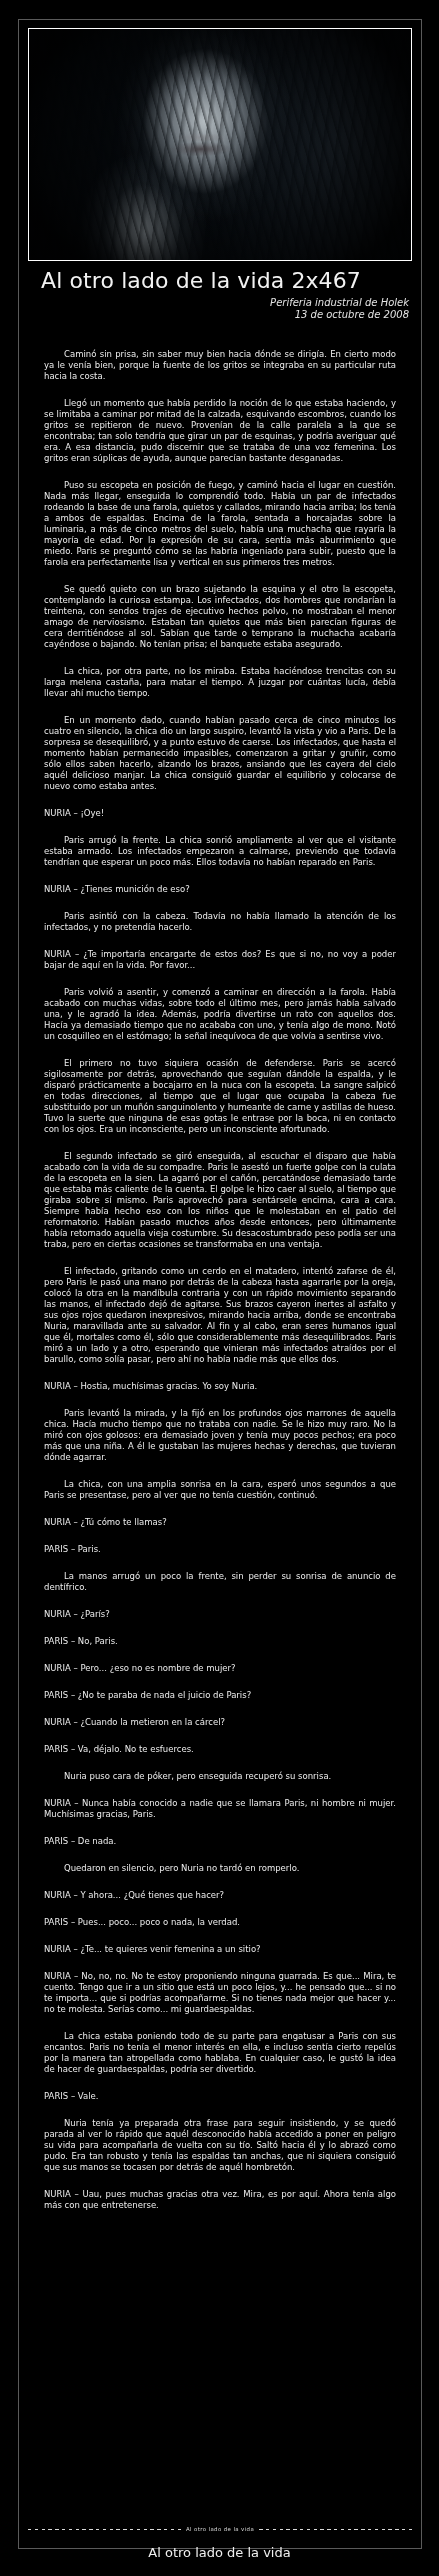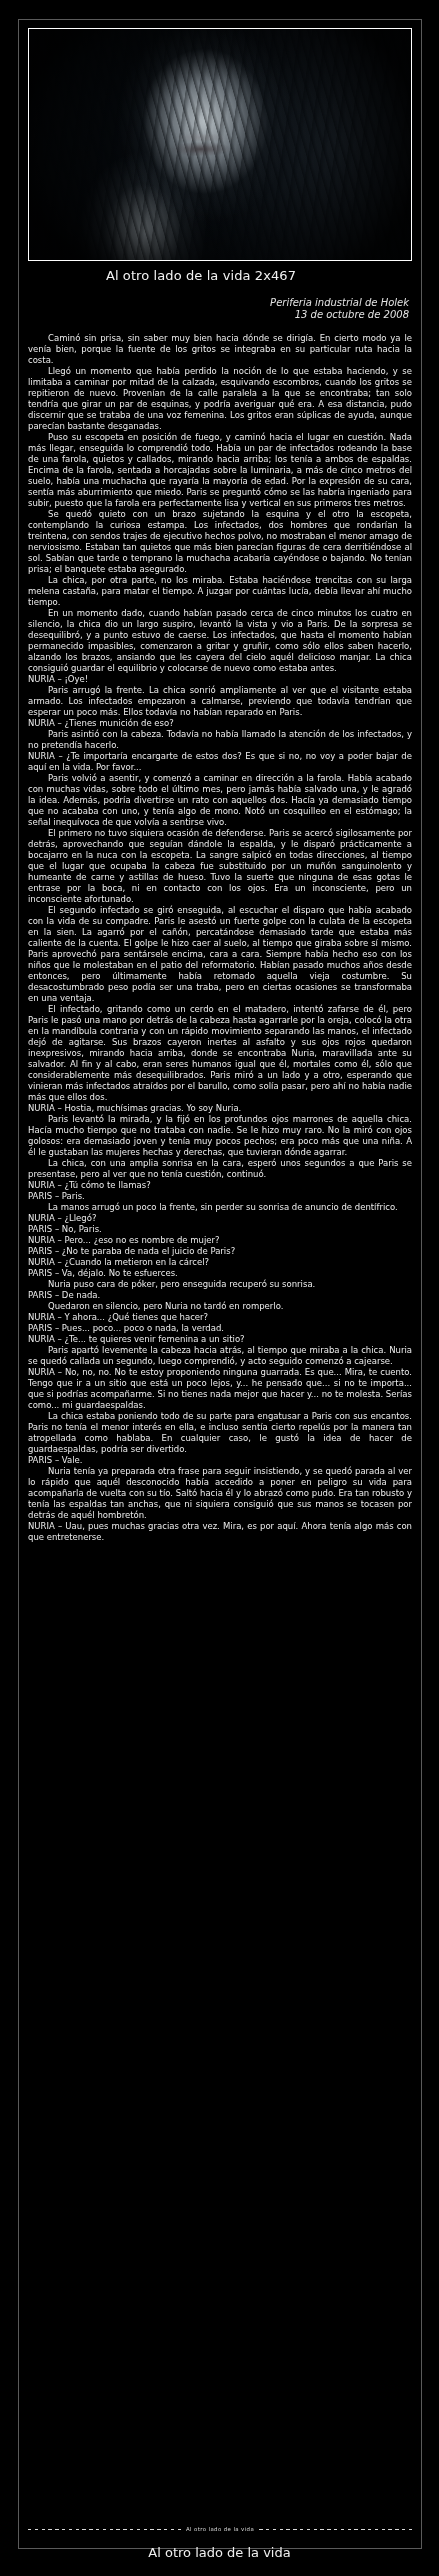--- a/index.html
+++ b/index.html
@@ -82,21 +82,21 @@
   }
 
   
   .title {
     position: absolute;
     left: 0;
     top: 268px;
     width: 402px;
     text-align: center;
     font-family: "DejaVu Sans", sans-serif;
-    font-size: 13px;
+    font-size: 22px;
     font-weight: 400;
     color: #f2f2f2;
     letter-spacing: 0.1px;
   }
 
   
   .meta {
     position: absolute;
     right: 30px;
     top: 297px;
@@ -115,21 +115,21 @@
     top: 333px;
     width: 384px;
     font-size: 8.5px;
     line-height: 11px;
     color: #ededed;
     text-align: justify;
     text-justify: inter-word;
   }
 
   .body-text p {
-    margin: 0;
+    margin: 16px;
   }
 
   .p-indent {
     text-indent: 20px;
   }
 
   .p-flush {
     text-indent: 0;
   }
 
@@ -208,33 +208,33 @@
       <p class="p-indent">Paris volvió a asentir, y comenzó a caminar en dirección a la farola. Había acabado con muchas vidas, sobre todo el último mes, pero jamás había salvado una, y le agradó la idea. Además, podría divertirse un rato con aquellos dos. Hacía ya demasiado tiempo que no acababa con uno, y tenía algo de mono. Notó un cosquilleo en el estómago; la señal inequívoca de que volvía a sentirse vivo.</p>
       <p class="p-indent">El primero no tuvo siquiera ocasión de defenderse. Paris se acercó sigilosamente por detrás, aprovechando que seguían dándole la espalda, y le disparó prácticamente a bocajarro en la nuca con la escopeta. La sangre salpicó en todas direcciones, al tiempo que el lugar que ocupaba la cabeza fue substituido por un muñón sanguinolento y humeante de carne y astillas de hueso. Tuvo la suerte que ninguna de esas gotas le entrase por la boca, ni en contacto con los ojos. Era un inconsciente, pero un inconsciente afortunado.</p>
       <p class="p-indent">El segundo infectado se giró enseguida, al escuchar el disparo que había acabado con la vida de su compadre. Paris le asestó un fuerte golpe con la culata de la escopeta en la sien. La agarró por el cañón, percatándose demasiado tarde que estaba más caliente de la cuenta. El golpe le hizo caer al suelo, al tiempo que giraba sobre sí mismo. Paris aprovechó para sentársele encima, cara a cara. Siempre había hecho eso con los niños que le molestaban en el patio del reformatorio. Habían pasado muchos años desde entonces, pero últimamente había retomado aquella vieja costumbre. Su desacostumbrado peso podía ser una traba, pero en ciertas ocasiones se transformaba en una ventaja.</p>
       <p class="p-indent">El infectado, gritando como un cerdo en el matadero, intentó zafarse de él, pero Paris le pasó una mano por detrás de la cabeza hasta agarrarle por la oreja, colocó la otra en la mandíbula contraria y con un rápido movimiento separando las manos, el infectado dejó de agitarse. Sus brazos cayeron inertes al asfalto y sus ojos rojos quedaron inexpresivos, mirando hacia arriba, donde se encontraba Nuria, maravillada ante su salvador. Al fin y al cabo, eran seres humanos igual que él, mortales como él, sólo que considerablemente más desequilibrados. Paris miró a un lado y a otro, esperando que vinieran más infectados atraídos por el barullo, como solía pasar, pero ahí no había nadie más que ellos dos.</p>
       <p class="p-flush">NURIA – Hostia, muchísimas gracias. Yo soy Nuria.</p>
       <p class="p-indent">Paris levantó la mirada, y la fijó en los profundos ojos marrones de aquella chica. Hacía mucho tiempo que no trataba con nadie. Se le hizo muy raro. No la miró con ojos golosos: era demasiado joven y tenía muy pocos pechos; era poco más que una niña. A él le gustaban las mujeres hechas y derechas, que tuvieran dónde agarrar.</p>
       <p class="p-indent">La chica, con una amplia sonrisa en la cara, esperó unos segundos a que Paris se presentase, pero al ver que no tenía cuestión, continuó.</p>
       <p class="p-flush">NURIA – ¿Tú cómo te llamas?</p>
       <p class="p-flush">PARIS – Paris.</p>
       <p class="p-indent">La manos arrugó un poco la frente, sin perder su sonrisa de anuncio de dentífrico.</p>
-      <p class="p-flush">NURIA – ¿Llegó?</p>
+      <p class="p-flush">NURIA – ¿París?</p>
       <p class="p-flush">PARIS – No, Paris.</p>
       <p class="p-flush">NURIA – Pero... ¿eso no es nombre de mujer?</p>
       <p class="p-flush">PARIS – ¿No te paraba de nada el juicio de Paris?</p>
       <p class="p-flush">NURIA – ¿Cuando la metieron en la cárcel?</p>
       <p class="p-flush">PARIS – Va, déjalo. No te esfuerces.</p>
       <p class="p-indent">Nuria puso cara de póker, pero enseguida recuperó su sonrisa.</p>
+      <p class="p-flush">NURIA – Nunca había conocido a nadie que se llamara Paris, ni hombre ni mujer. Muchísimas gracias, Paris.</p>
       <p class="p-flush">PARIS – De nada.</p>
       <p class="p-indent">Quedaron en silencio, pero Nuria no tardó en romperlo.</p>
       <p class="p-flush">NURIA – Y ahora... ¿Qué tienes que hacer?</p>
       <p class="p-flush">PARIS – Pues... poco... poco o nada, la verdad.</p>
       <p class="p-flush">NURIA – ¿Te... te quieres venir femenina a un sitio?</p>
-      <p class="p-indent">Paris apartó levemente la cabeza hacia atrás, al tiempo que miraba a la chica. Nuria se quedó callada un segundo, luego comprendió, y acto seguido comenzó a cajearse.</p>
       <p class="p-flush">NURIA – No, no, no. No te estoy proponiendo ninguna guarrada. Es que... Mira, te cuento. Tengo que ir a un sitio que está un poco lejos, y... he pensado que... si no te importa... que si podrías acompañarme. Si no tienes nada mejor que hacer y... no te molesta. Serías como... mi guardaespaldas.</p>
       <p class="p-indent">La chica estaba poniendo todo de su parte para engatusar a Paris con sus encantos. Paris no tenía el menor interés en ella, e incluso sentía cierto repelús por la manera tan atropellada como hablaba. En cualquier caso, le gustó la idea de hacer de guardaespaldas, podría ser divertido.</p>
       <p class="p-flush">PARIS – Vale.</p>
       <p class="p-indent">Nuria tenía ya preparada otra frase para seguir insistiendo, y se quedó parada al ver lo rápido que aquél desconocido había accedido a poner en peligro su vida para acompañarla de vuelta con su tío. Saltó hacia él y lo abrazó como pudo. Era tan robusto y tenía las espaldas tan anchas, que ni siquiera consiguió que sus manos se tocasen por detrás de aquél hombretón.</p>
       <p class="p-flush">NURIA – Uau, pues muchas gracias otra vez. Mira, es por aquí. Ahora tenía algo más con que entretenerse.</p>
     </div>
 
   <div class="footer-rule">
     <div class="dash-row"></div>
     <div class="dash-row second"></div>

